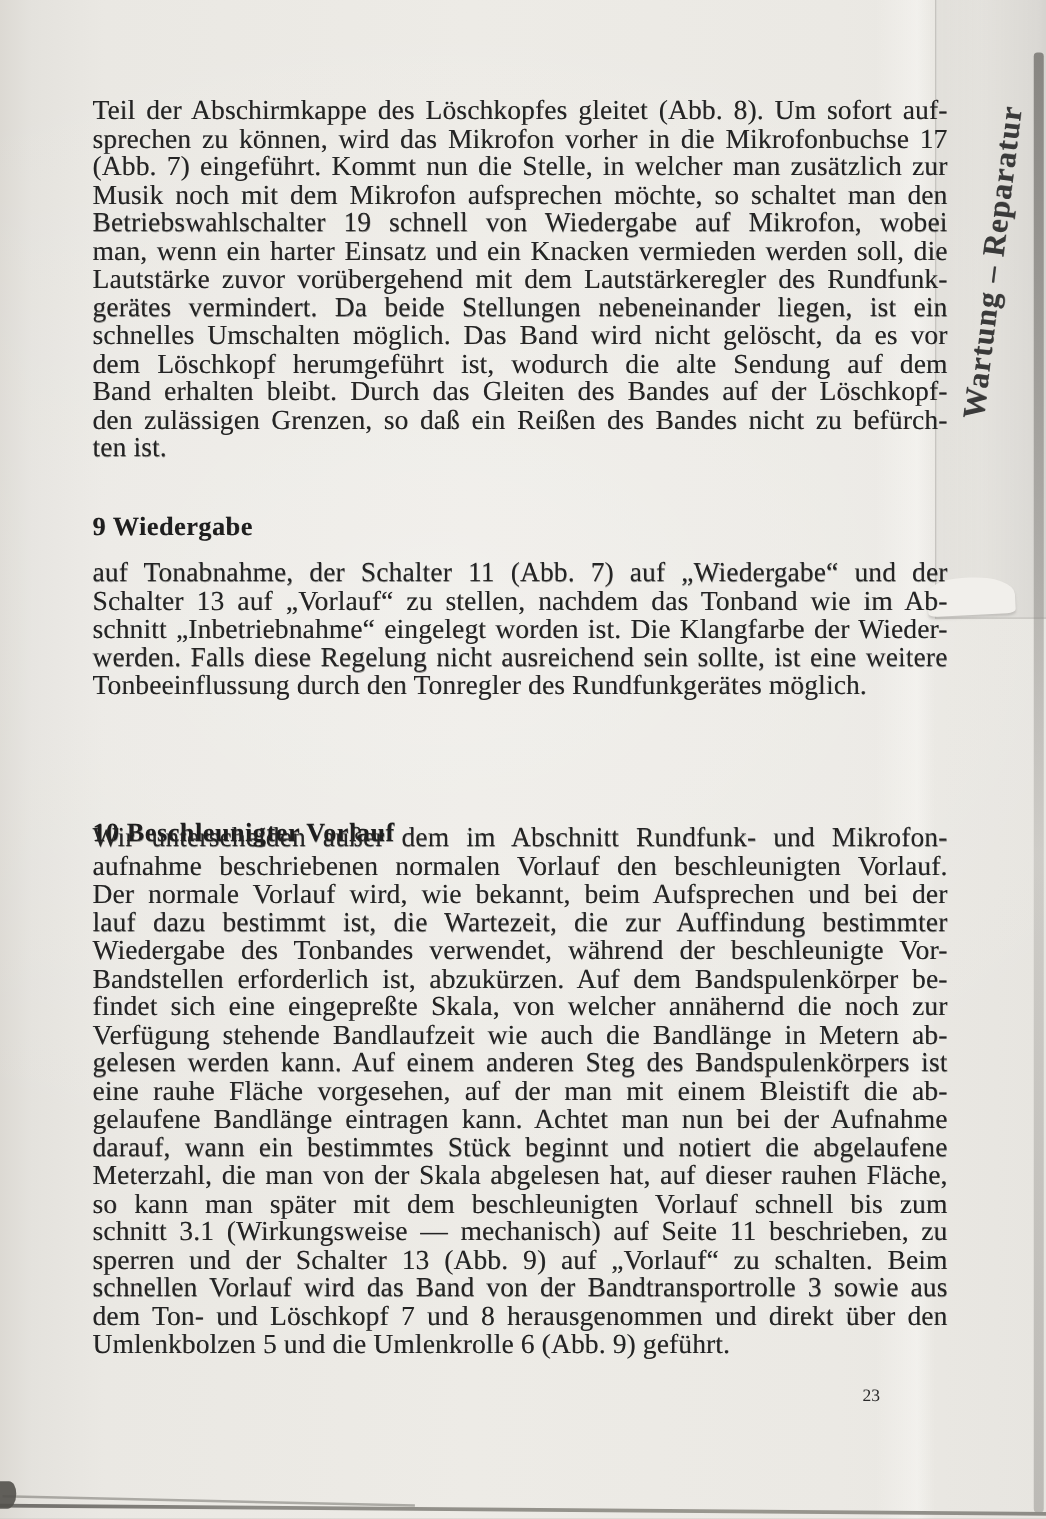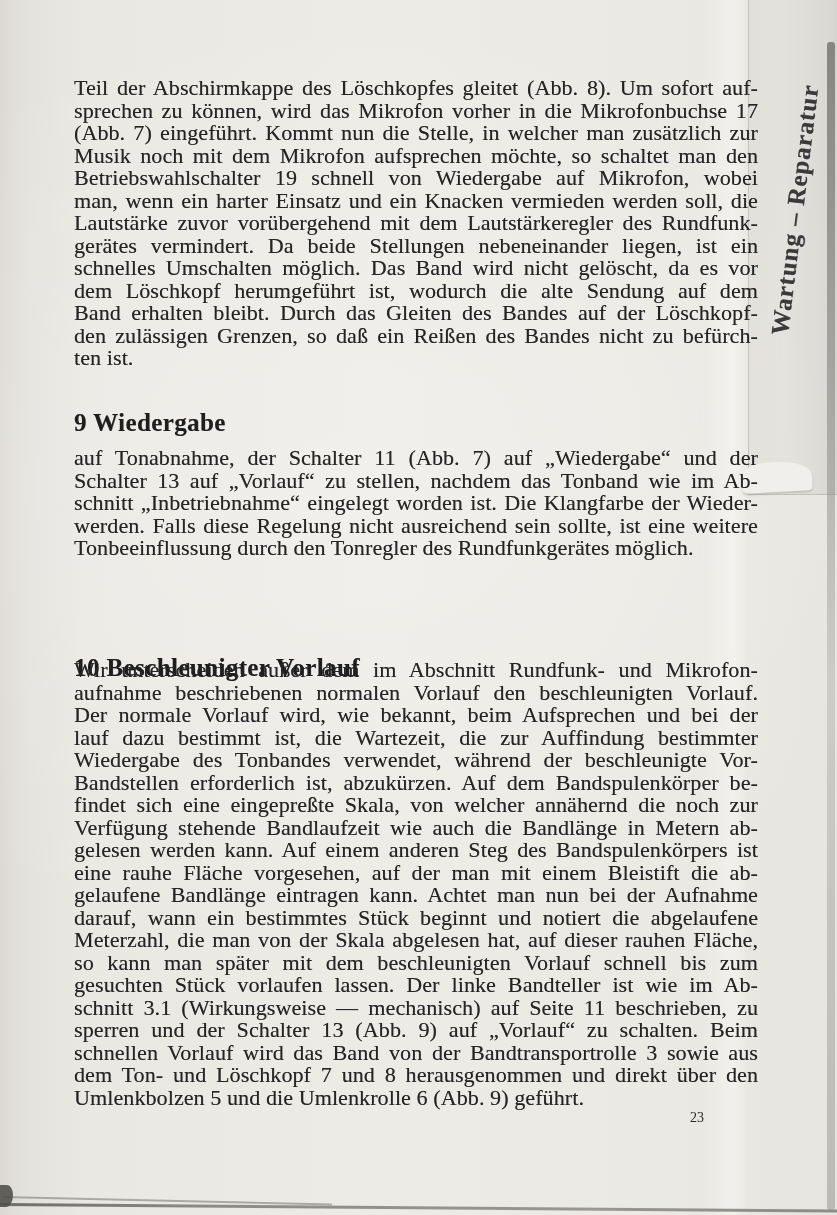--- a/index.html
+++ b/index.html
@@ -13,21 +13,21 @@
   .text-column { position:absolute; left:74px; top:0; width:684px; }
   .para { position:absolute; left:0; width:684px; }
   .line {
     height:22.5px; line-height:22.5px; font-size:22px; color:#242424;
     text-align:justify; text-align-last:justify;
     text-shadow:0.25px 0.25px 0 rgba(25,25,25,0.45);
     letter-spacing:0.1px;
   }
   .line.last { text-align-last:left; }
   .heading {
-    position:absolute; left:0; font-size:25px; font-weight:700; color:#1e1e1e;
+    position:absolute; left:0; font-size:21px; font-weight:700; color:#1e1e1e;
     letter-spacing:0.4px; text-shadow:0.3px 0.3px 0 rgba(20,20,20,0.4);
     white-space:nowrap;
   }
   .page-number { position:absolute; left:690px; top:1110px; font-size:14px; color:#2a2a2a; }
   .side-tab {
     position:absolute; left:670px; top:197px; width:250px; height:28px;
     transform:rotate(-83deg);
     font-size:25px; font-weight:700; color:#3a3a3a; text-align:center;
     letter-spacing:1px; text-shadow:0.3px 0.3px 0.4px rgba(40,40,40,0.4);
     white-space:nowrap;
@@ -117,21 +117,20 @@
         <div class="line">Wiedergabe des Tonbandes verwendet, während der beschleunigte Vor-</div>
         <div class="line">Bandstellen erforderlich ist, abzukürzen. Auf dem Bandspulenkörper be-</div>
         <div class="line">findet sich eine eingepreßte Skala, von welcher annähernd die noch zur</div>
         <div class="line">Verfügung stehende Bandlaufzeit wie auch die Bandlänge in Metern ab-</div>
         <div class="line">gelesen werden kann. Auf einem anderen Steg des Bandspulenkörpers ist</div>
         <div class="line">eine rauhe Fläche vorgesehen, auf der man mit einem Bleistift die ab-</div>
         <div class="line">gelaufene Bandlänge eintragen kann. Achtet man nun bei der Aufnahme</div>
         <div class="line">darauf, wann ein bestimmtes Stück beginnt und notiert die abgelaufene</div>
         <div class="line">Meterzahl, die man von der Skala abgelesen hat, auf dieser rauhen Fläche,</div>
         <div class="line">so kann man später mit dem beschleunigten Vorlauf schnell bis zum</div>
-        <div class="line">gesuchten Stück vorlaufen lassen. Der linke Bandteller ist wie im Ab-</div>
         <div class="line">schnitt 3.1 (Wirkungsweise — mechanisch) auf Seite 11 beschrieben, zu</div>
         <div class="line">sperren und der Schalter 13 (Abb. 9) auf „Vorlauf“ zu schalten. Beim</div>
         <div class="line">schnellen Vorlauf wird das Band von der Bandtransportrolle 3 sowie aus</div>
         <div class="line">dem Ton- und Löschkopf 7 und 8 herausgenommen und direkt über den</div>
         <div class="line last">Umlenkbolzen 5 und die Umlenkrolle 6 (Abb. 9) geführt.</div>
       </div>
   </div>
 
   <div class="page-number">23</div>
 

